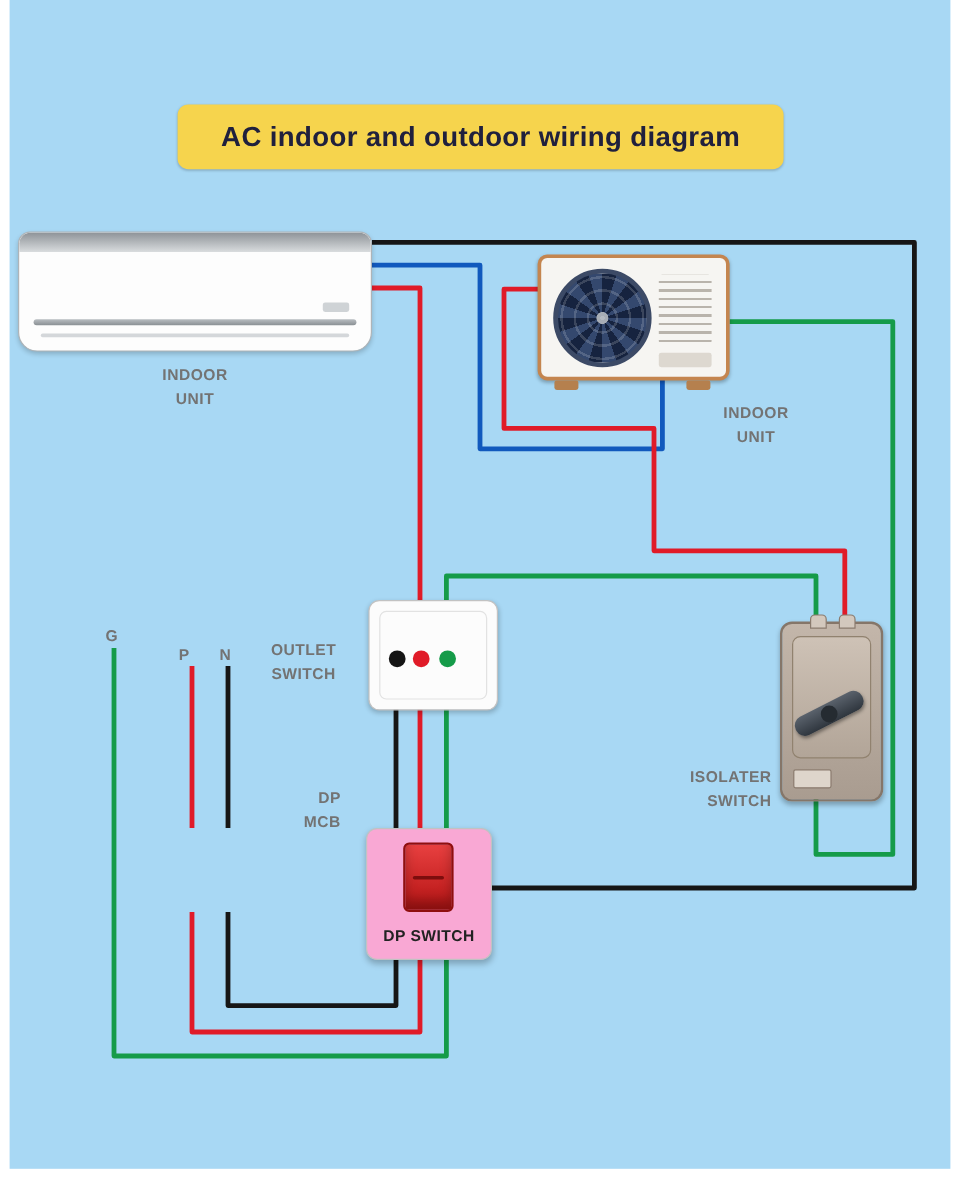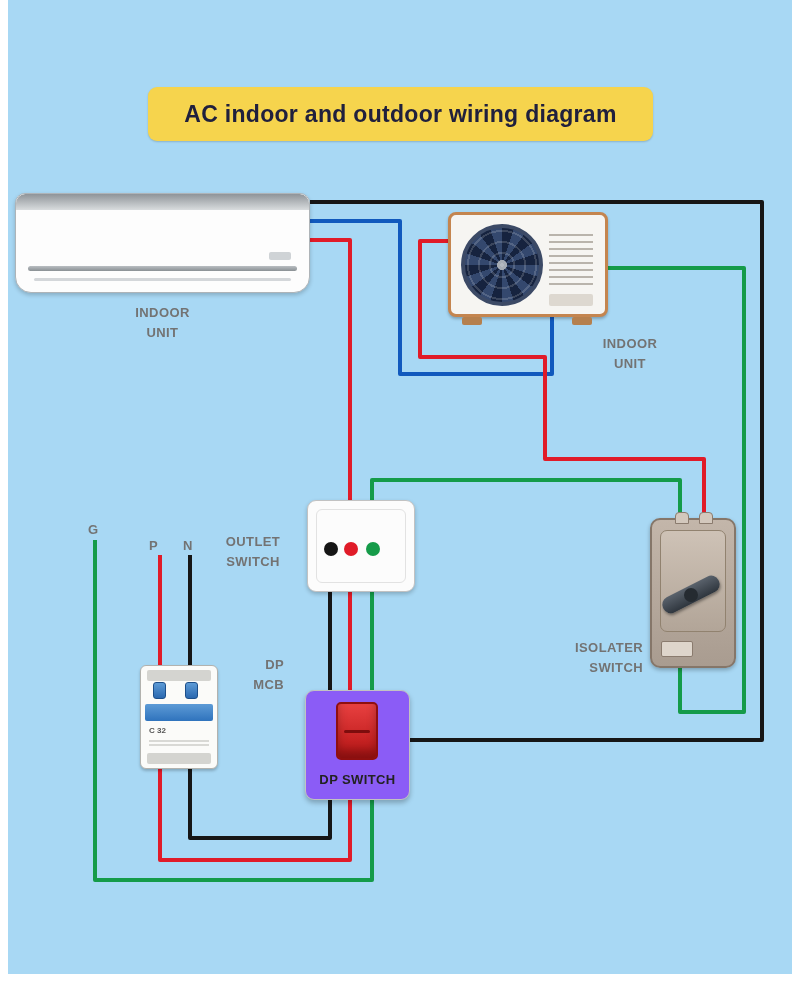--- a/index.html
+++ b/index.html
@@ -78,21 +78,21 @@
          border-radius:2px; }
   #mcb .toggle { position:absolute; top:16px; width:13px; height:17px;
          background:linear-gradient(#5d9bd6,#2a68b0); border-radius:3px; border:1px solid #1d4f8a; }
   #mcb .band { position:absolute; left:4px; right:4px; top:38px; height:17px;
          background:linear-gradient(#5d9bd6,#2f73bd); border-radius:2px; }
   #mcb .rating { position:absolute; left:8px; top:60px; font-size:8px; font-weight:bold; color:#555; }
   #mcb .lines { position:absolute; left:8px; right:8px; top:72px; height:10px;
          background:repeating-linear-gradient(#fbfbf9 0 2px, #d9d9d5 2px 4px); }
 
   
-  #dpswitch { left:305px; top:690px; width:105px; height:110px; background:#8b5cf6;
+  #dpswitch { left:305px; top:690px; width:105px; height:110px; background:#f9a8d4;
               border:1px solid #c2c2c2; border-radius:9px; box-shadow:0 3px 5px rgba(0,0,0,.25); }
   #dpswitch .rocker { position:absolute; left:30px; top:11px; width:42px; height:58px;
               background:linear-gradient(#e84040,#b51414); border:2px solid #8f0f0f;
               border-radius:5px; box-shadow:inset 0 -8px 10px rgba(0,0,0,.25); }
   #dpswitch .rocker::after { content:""; position:absolute; left:6px; right:6px; top:26px;
               height:3px; background:#7d0d0d; border-radius:2px; }
   #dpswitch .dplabel { position:absolute; left:0; right:0; bottom:12px; text-align:center;
               font-size:13px; font-weight:bold; color:#222; letter-spacing:.4px; }
 </style>
 </head>
@@ -155,29 +155,20 @@
     <div class="bump" style="left:23px;"></div>
     <div class="bump" style="left:47px;"></div>
     <div class="face"></div>
     <div class="handle"></div>
     <div class="pivot"></div>
     <div class="plate"></div>
   </div>
   <div class="lbl" style="left:555px; top:598px; width:88px; text-align:right;margin-top:40px;">ISOLATER
 SWITCH</div>
 
-  <div id="mcb" class="comp">
-    <div class="term" style="top:4px;"></div>
-    <div class="toggle" style="left:12px;"></div>
-    <div class="toggle" style="left:44px;"></div>
-    <div class="band"></div>
-    <div class="rating">C 32</div>
-    <div class="lines"></div>
-    <div class="term" style="bottom:4px;"></div>
-  </div>
   <div class="lbl" style="left:224px; top:655px; width:60px; text-align:right;">DP
 MCB</div>
 
   <div id="dpswitch" class="comp">
     <div class="rocker"></div>
     <div class="dplabel">DP SWITCH</div>
   </div>
 
   <div class="lbl" style="left:88px; top:520px;">G</div>
   <div class="lbl" style="left:149px; top:536px;">P</div>

